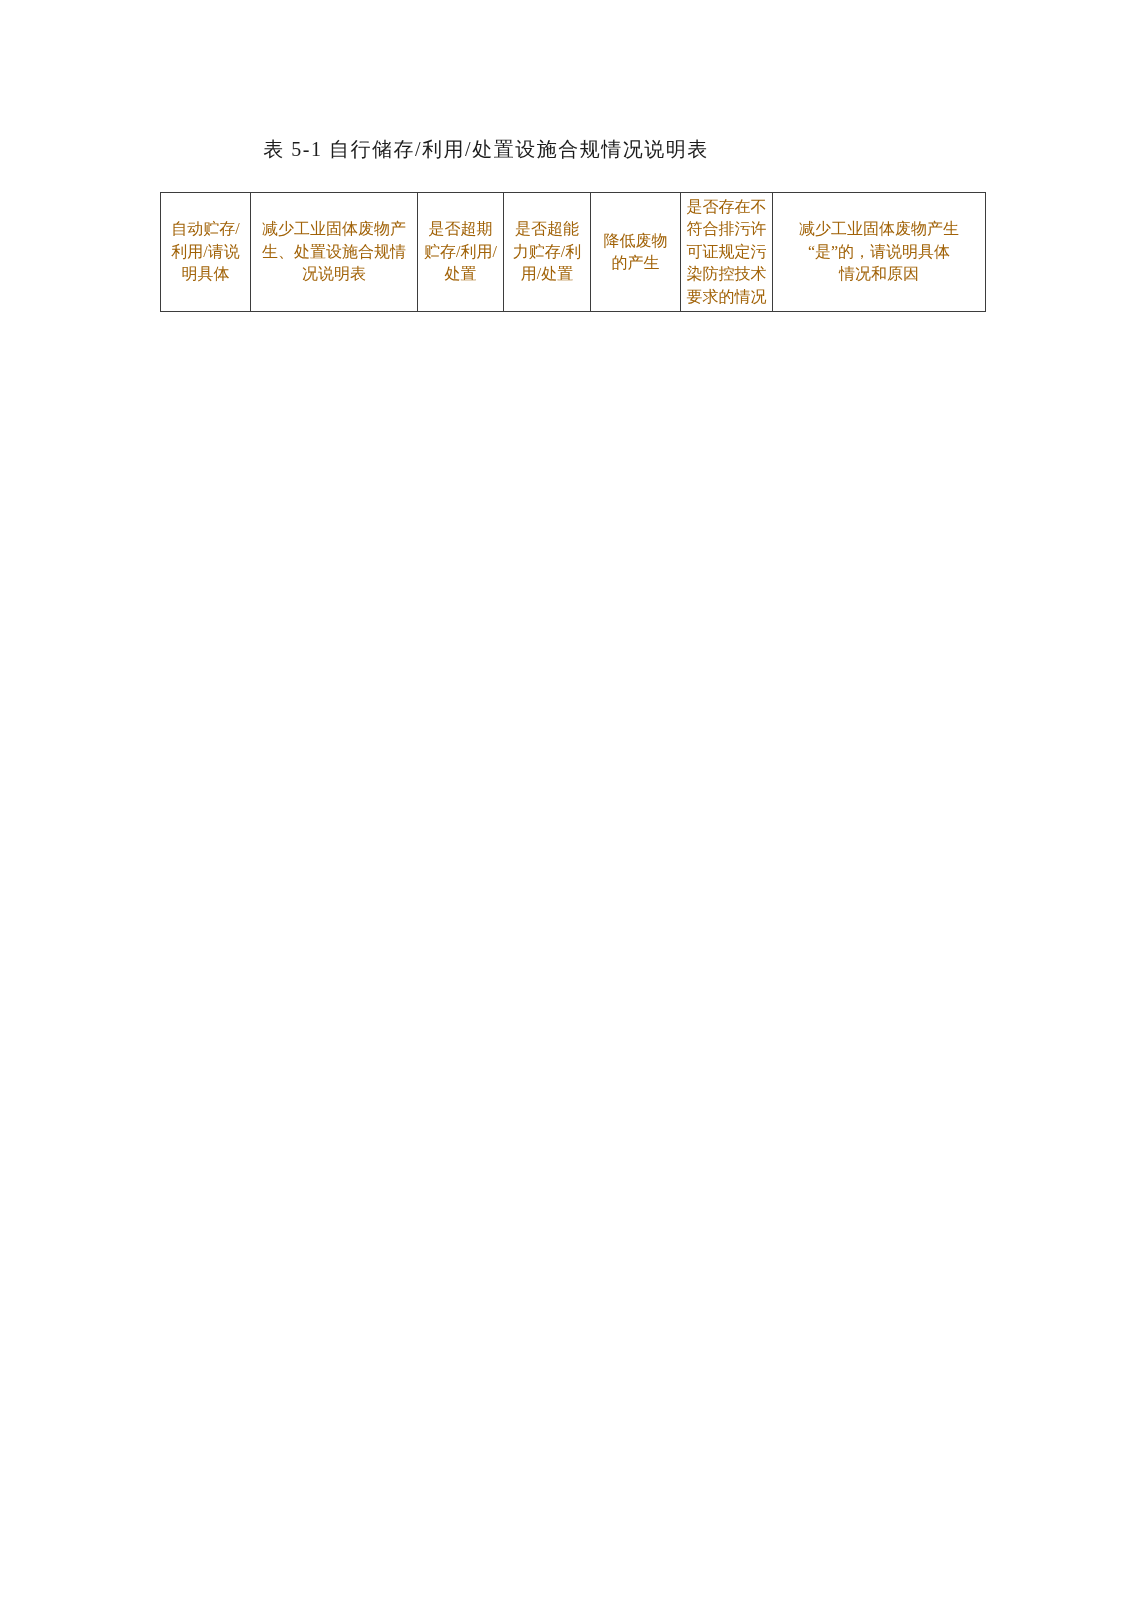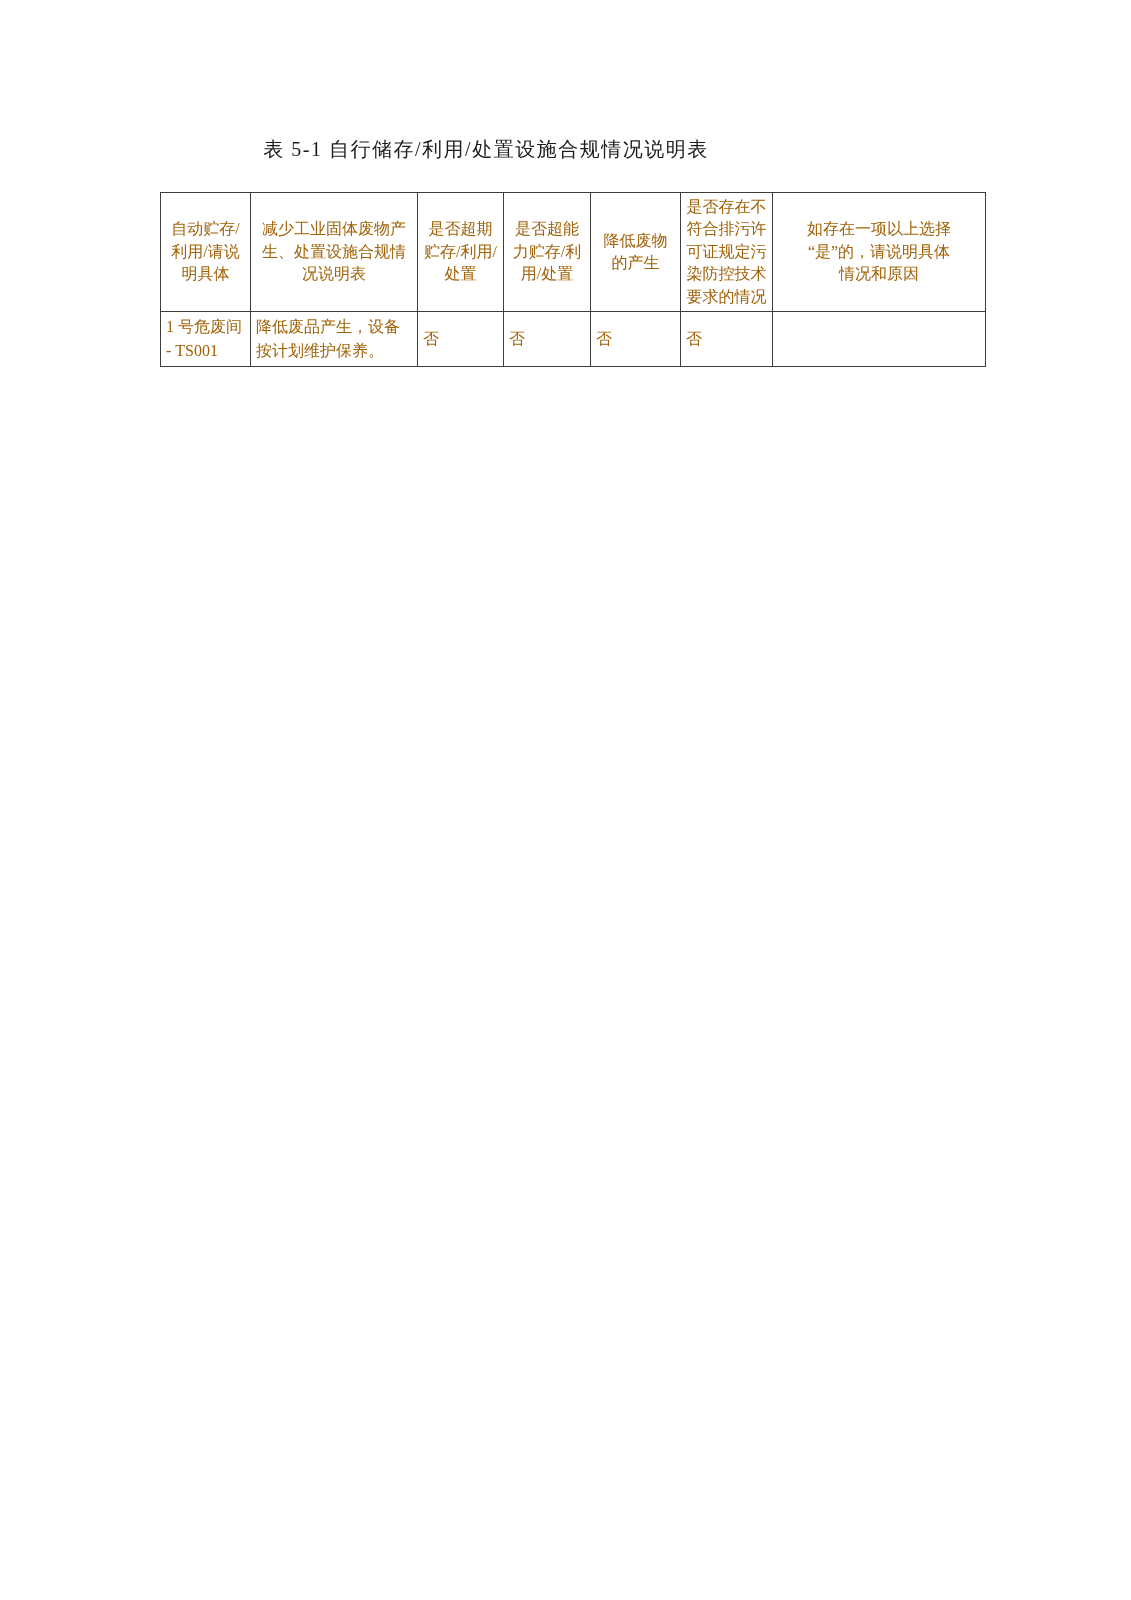--- a/index.html
+++ b/index.html
@@ -78,32 +78,22 @@
       <col style="width:213px">
     </colgroup>
     <thead>
       <tr class="header-row">
         <th>自动贮存/利用/请说明具体</th>
         <th>减少工业固体废物产生、处置设施合规情况说明表</th>
         <th>是否超期贮存/利用/处置</th>
         <th>是否超能力贮存/利用/处置</th>
         <th>降低废物的产生</th>
         <th>是否存在不符合排污许可证规定污染防控技术要求的情况</th>
-        <th>如存在一项以上选择
+        <th>减少工业固体废物产生
 “是”的，请说明具体
 情况和原因</th>
       </tr>
     </thead>
     <tbody>
-      <tr class="data-row">
-        <td>1 号危废间
-- TS001</td>
-        <td>降低废品产生，设备按计划维护保养。</td>
-        <td>否</td>
-        <td>否</td>
-        <td>否</td>
-        <td>否</td>
-        <td></td>
-      </tr>
     </tbody>
   </table>
 
 </div>
 
 </body></html>

